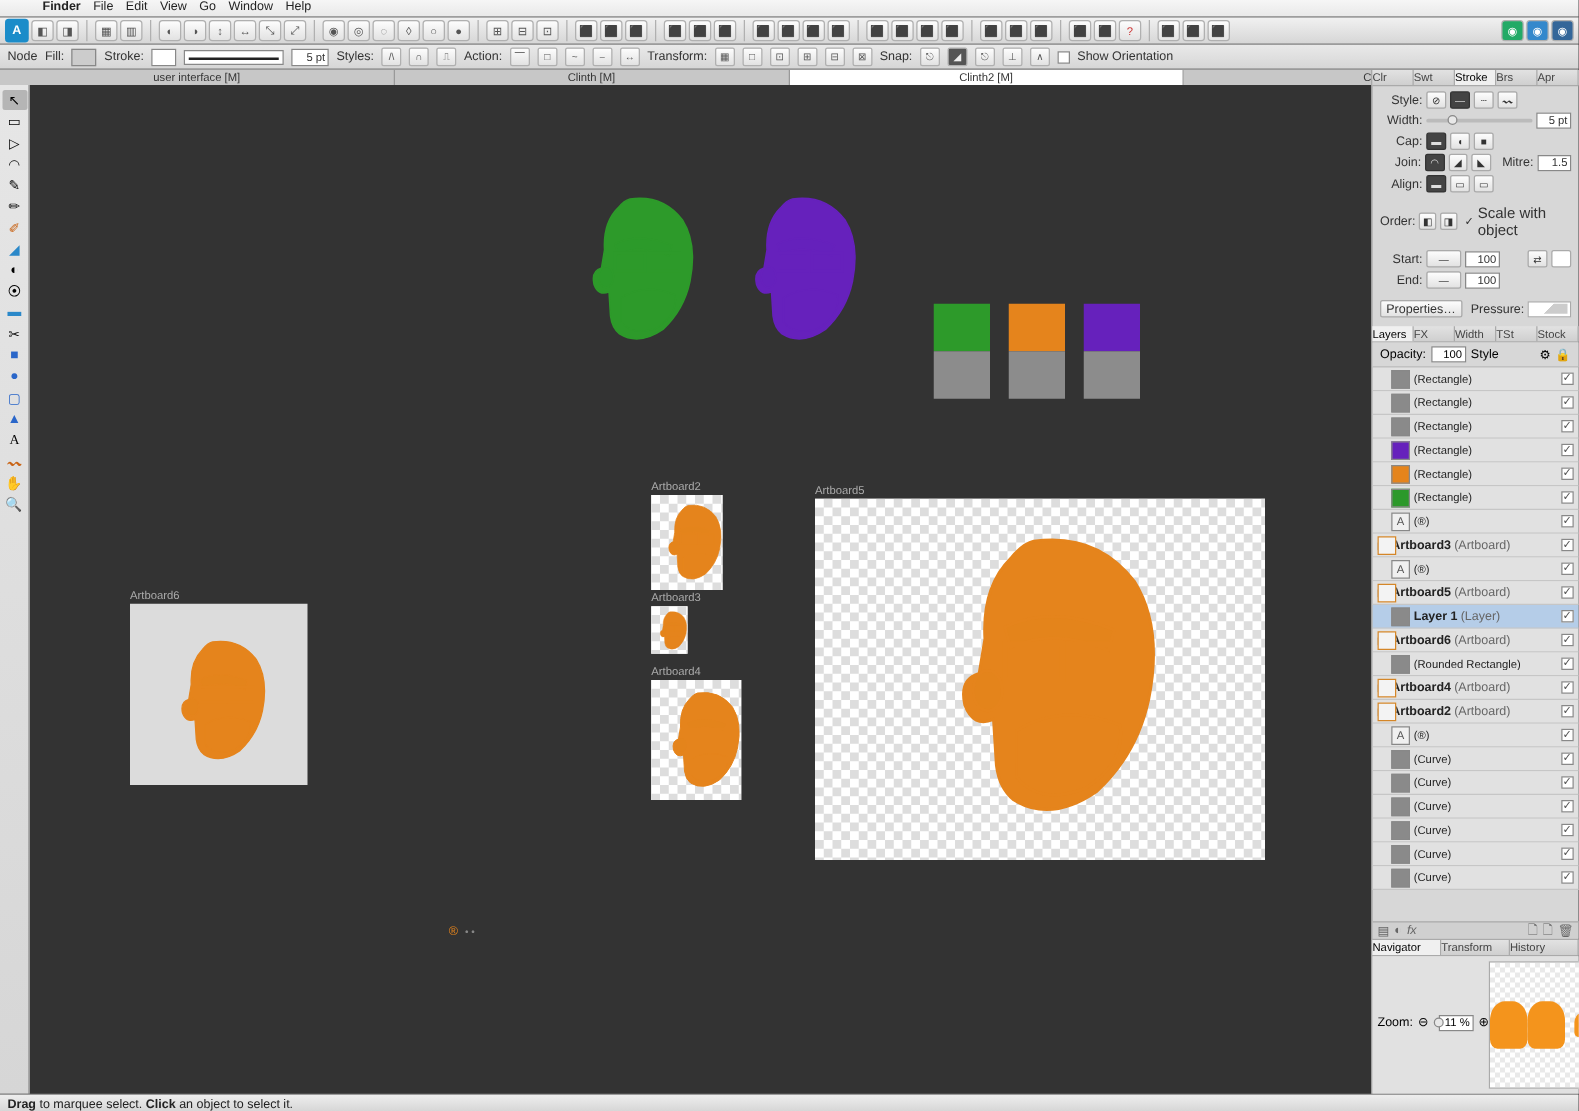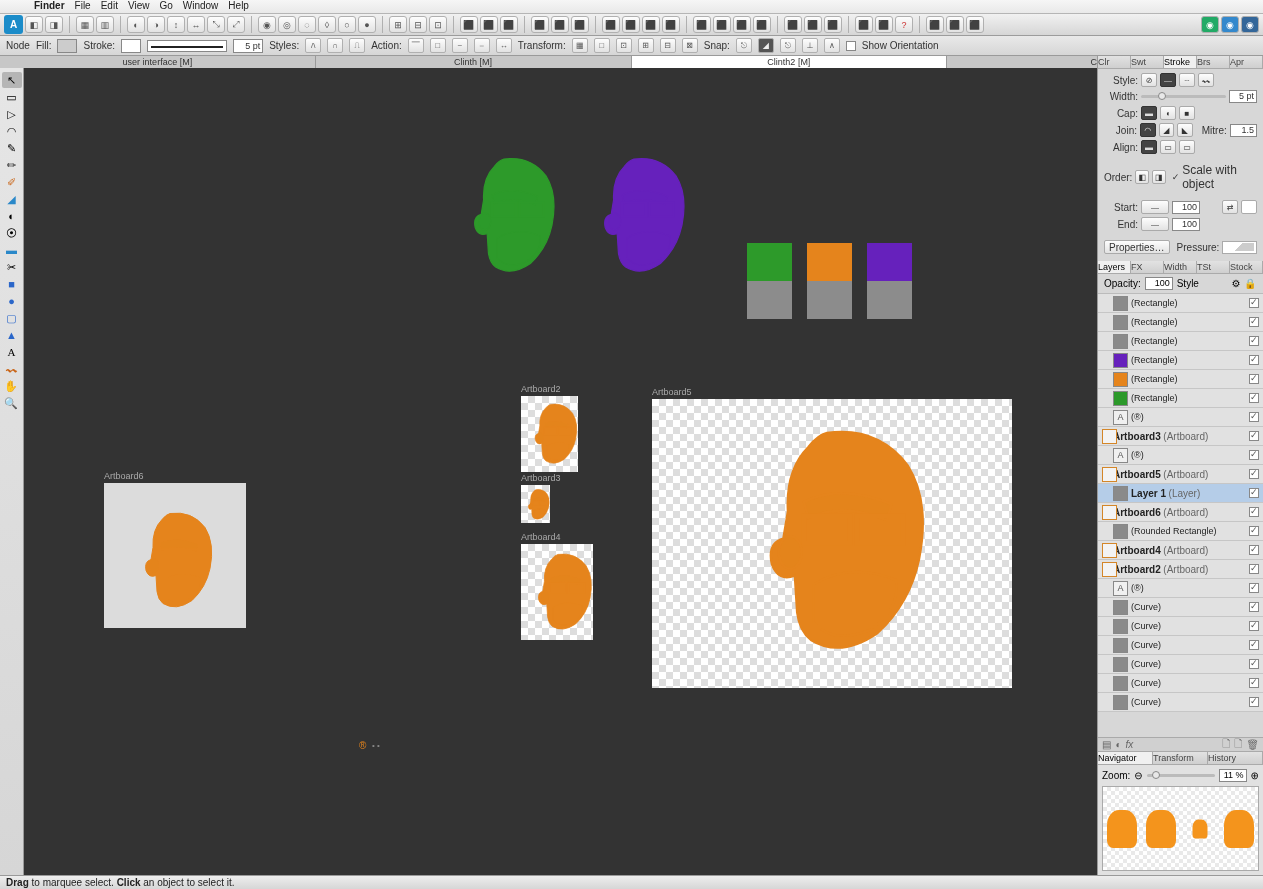--- a/index.html
+++ b/index.html
@@ -72,21 +72,21 @@
 .layer .thumb.txt { background: #f0f0f0; color: #555; font-size: 9px; display: flex; align-items: center; justify-content: center; }
 .layer .name { flex: 1; font-size: 9px; color: #222; white-space: nowrap; overflow: hidden; }
 .layer .name b { font-weight: 700; }
 .layer .vis { width: 10px; height: 10px; border: 1px solid #888; background: #fff; position: relative; }
 .layer .vis::after { content: "✓"; position: absolute; left: 0; top: -2px; font-size: 9px; color: #555; }
 .layers-footer { height: 14px; background: #d0d0d0; border-top: 1px solid #aaa; display: flex; align-items: center; gap: 4px; padding: 0 4px; font-size: 9px; color: #666; }
 .layers-footer .sp { flex: 1; }
 
 
 .nav-area { border-top: 1px solid #aaa; }
-.nav-body { height: 110px; background: #e1e1e1; padding: 4px; display: flex; flex-direction: column; }
+.nav-body { height: 110px; background: #e1e1e1; padding: 4px; display: flex; flex-direction: row; }
 .zoom-row { display: flex; align-items: center; gap: 4px; font-size: 9px; margin-bottom: 4px; }
 .nav-preview { flex: 1; background: #fff; border: 1px solid #aaa; position: relative; background-image: repeating-conic-gradient(#e9e9e9 0% 25%, #fff 0% 50%); background-size: 8px 8px; display: flex; align-items: center; justify-content: space-around; }
 .nav-face { width: 30px; height: 38px; background: #f4941c; border-radius: 40% 40% 20% 20%; }
 
 
 .canvas { position: absolute; left: 24px; right: 166px; top: 68px; bottom: 14px; background: #333; }
 .art { position: absolute; background: #fff; }
 .art-label { position: absolute; transform: translateY(-12px); font-size: 9px; color: #aaa; }
 .checker { background-image: repeating-conic-gradient(#ddd 0% 25%, #fff 0% 50%); background-size: 14px 14px; }
 

